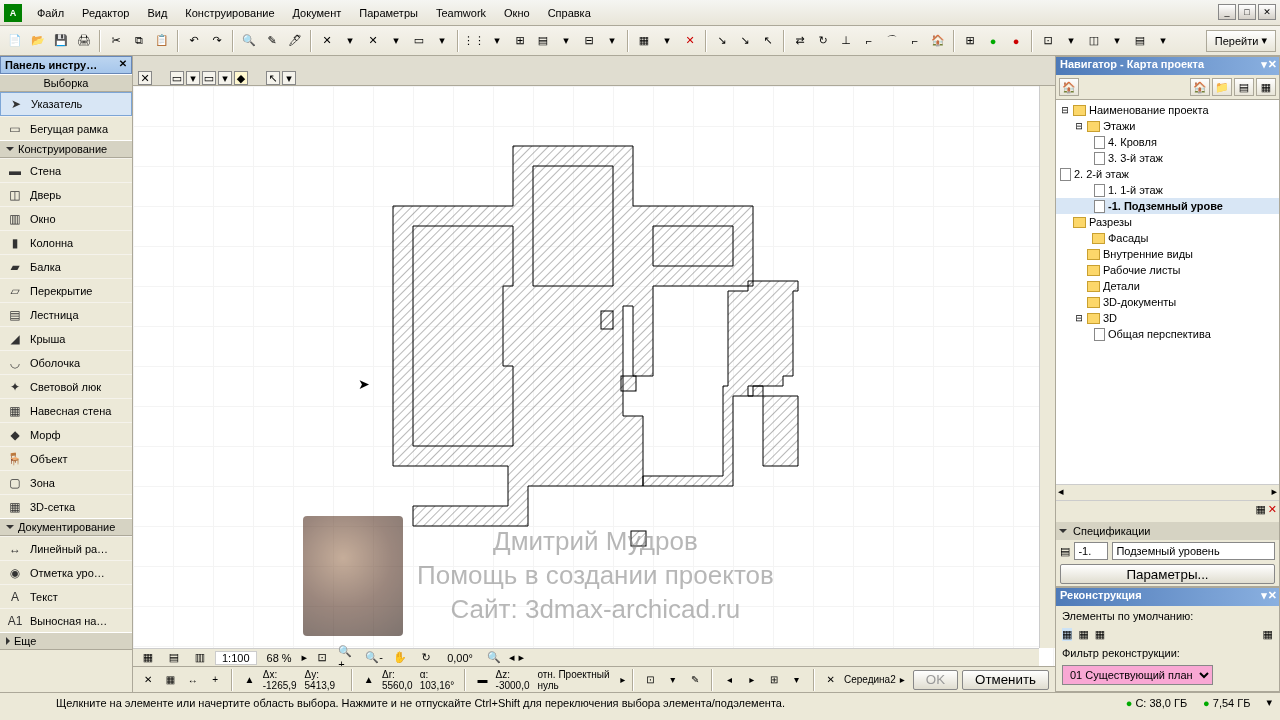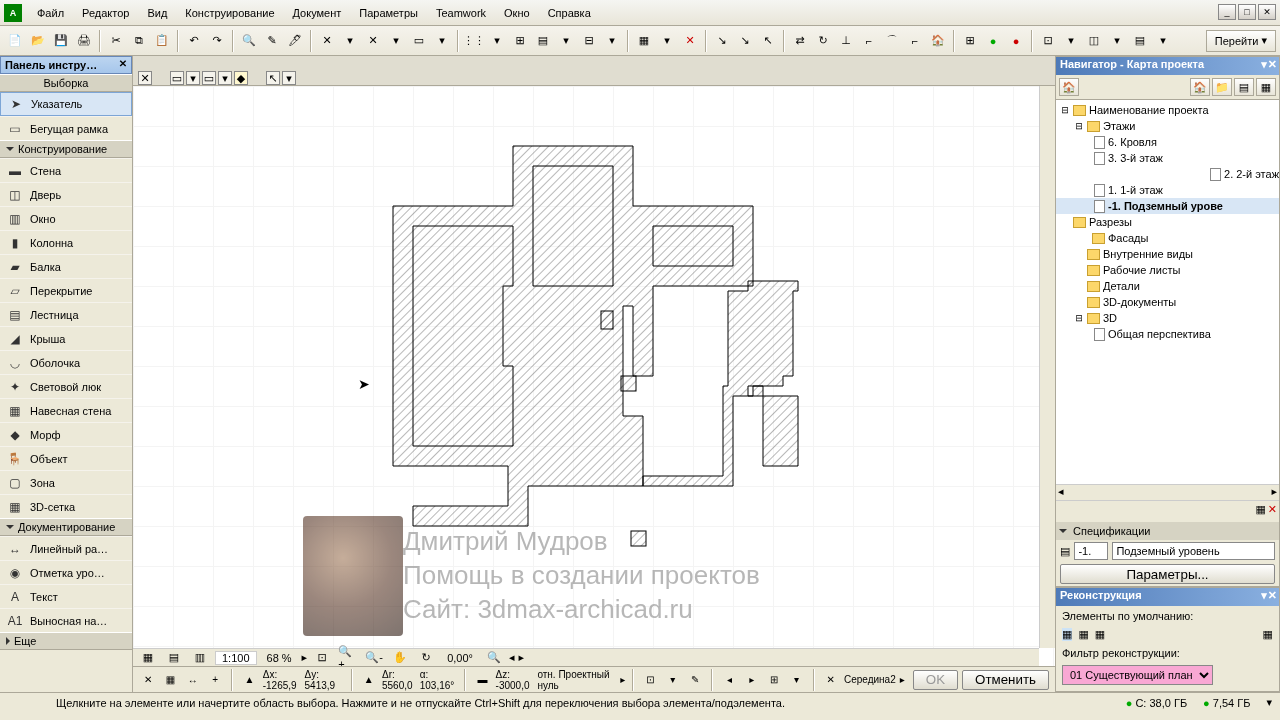--- a/index.html
+++ b/index.html
@@ -36,21 +36,21 @@
 .canvas-wrap { flex: 1; display:flex; flex-direction:column; position:relative; }
 .tab-strip { height: 30px; background: #e0ddd0; border-bottom: 1px solid #aca899; display:flex;align-items:end; padding: 0 4px;}
 .mini-tab { width:14px; height:14px; border:1px solid #888; background:#f5f3ec; margin:0 1px; display:flex;align-items:center;justify-content:center;}
 .canvas { flex:1; background: #fff; position: relative; overflow:hidden; }
 .grid { position:absolute; inset:0;
   background-image:
     repeating-linear-gradient(#f4f4f4 0 1px, transparent 1px 40px),
     repeating-linear-gradient(90deg, #f4f4f4 0 1px, transparent 1px 40px);
 }
 .plan { position:absolute; }
-.watermark { position:absolute; left: 170px; bottom: 30px; display:flex; align-items:center; opacity:0.6;}
+.watermark { position:absolute; left: 170px; bottom: 30px; display:flex; gap: 14px; align-items:center; opacity:0.6;text-align:center;}
 .avatar { width:100px; height:120px; background: radial-gradient(circle at 40% 35%, #a07858, #5a3828 50%, #2a1810); border-radius: 4px;}
 .wm-text { color:#888; font-size: 26px; line-height:1.3; font-family: Georgia, serif;}
 .scroll-v { position:absolute; right:0; top:0; bottom:18px; width:16px; background:#ece9d8; border-left:1px solid #ccc;}
 .scroll-h { position:absolute; bottom:0; left:0; right:16px; height:18px; background:#ece9d8; border-top:1px solid #ccc; display:flex;align-items:center; gap:4px; padding:0 4px;}
 
 
 .right-col { width: 225px; display:flex;flex-direction:column; gap:0;}
 .panel { background:#ece9d8; border: 1px solid #aca899;}
 .panel-hdr { height: 18px; background: linear-gradient(90deg,#4e7ab8,#8ab0e0); color:#fff; font-weight:bold; padding: 1px 4px; position:relative; font-size:11px;}
 .panel-hdr .pctrls { position:absolute; right:2px; top:1px; display:flex; gap:1px;}
@@ -388,27 +388,27 @@
             <span class="folder"></span>
             <span>Наименование проекта</span>
           </div>
         <div class="tree-row" style="padding-left:18px;">
             <span class="ti">⊟</span>
             <span class="folder"></span>
             <span>Этажи</span>
           </div>
         <div class="tree-row" style="padding-left:38px;">
             <span class="doc"></span>
-            <span>6. Кровля</span>
+            <span>4. Кровля</span>
           </div>
         <div class="tree-row" style="padding-left:38px;">
             <span class="doc"></span>
             <span>3. 3-й этаж</span>
           </div>
-        <div class="tree-row" style="justify-content:flex-end;">
+        <div class="tree-row" style="">
             <span class="doc"></span>
             <span>2. 2-й этаж</span>
           </div>
         <div class="tree-row" style="padding-left:38px;">
             <span class="doc"></span>
             <span>1. 1-й этаж</span>
           </div>
         <div class="tree-row sel" style="padding-left:38px;">
             <span class="doc"></span>
             <span>-1. Подземный урове</span>

